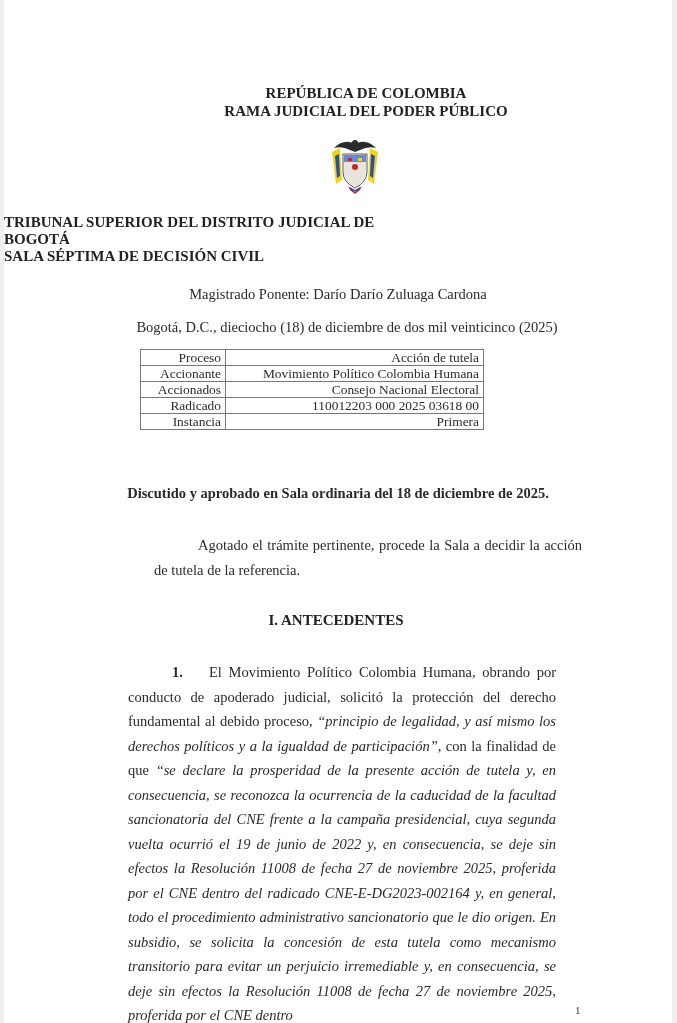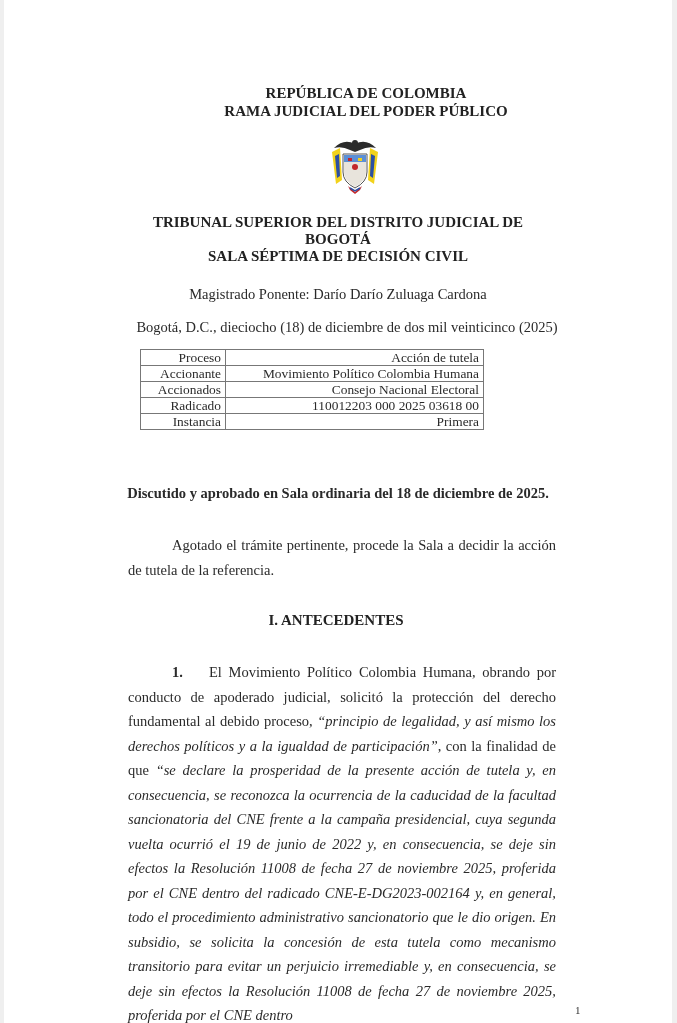--- a/index.html
+++ b/index.html
@@ -13,40 +13,40 @@
   .edge-left { position:absolute; left:0; top:0; width:4px; height:1023px; background:#efefef; }
   .edge-right { position:absolute; right:0; top:0; width:5px; height:1023px; background:#efefef; }
   .page { position:absolute; left:4px; top:0; width:668px; height:1023px; background:#fff; }
 
   .hdr { position:absolute; left:0; width:668px; text-align:center; font-weight:bold; font-size:15px; line-height:18px; color:#222;padding-left:28px; }
   .hdr1 { top:84px; }
   .hdr2 { top:102px; }
 
   .coat { position:absolute; left:322px; top:136px; width:58px; height:60px; }
 
-  .tribunal { position:absolute; left:0; width:668px; text-align:center; font-weight:bold; font-size:15px; line-height:17px; color:#222; }
+  .tribunal { position:absolute; left:0; width:668px; font-weight:bold; font-size:15px; line-height:17px; color:#222; }
   .t1 { top:214px; }
   .t2 { top:231px; }
   .t3 { top:248px; }
 
   .center-line { position:absolute; left:0; width:668px; text-align:center; font-size:14.5px; line-height:18px; color:#2a2a2a; }
   .magistrado { top:285px; }
   .fecha { top:318px;padding-left:9px; }
 
   table.ref {
     position:absolute; left:136px; top:349px; width:344px;
     border-collapse:collapse; font-size:13.4px; line-height:15px; color:#2a2a2a;text-align:right;
   }
   table.ref td { border:1px solid #777; padding:0 4px; vertical-align:top; }
   table.ref td.k { width:76px; }
 
   .discutido { top:484px;font-weight:bold; }
 
   .para { position:absolute; left:124px; width:428px; font-size:14.5px; line-height:24.5px; text-align:justify; color:#2a2a2a; }
-  .agotado { top:533px; text-indent:44px; }
+  .agotado { top:533px; text-indent:44px;margin-left:26px; }
 
   .section { position:absolute; left:0; width:664px; text-align:center; font-weight:bold; font-size:15px; line-height:18px; top:611px; color:#222; }
 
   .p1 { top:660px; text-indent:44px; }
   .p1 .num { font-weight:bold; margin-right:26px; }
   .p1 i { font-style:italic; }
 
   .pagenum { position:absolute; left:571px; top:1004px; font-size:11px; color:#333; }
 </style>
 </head>

